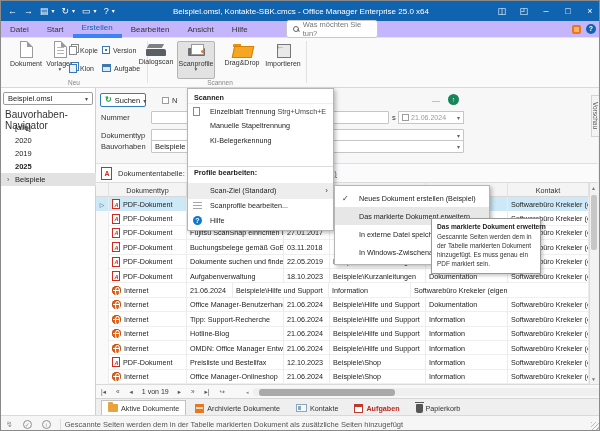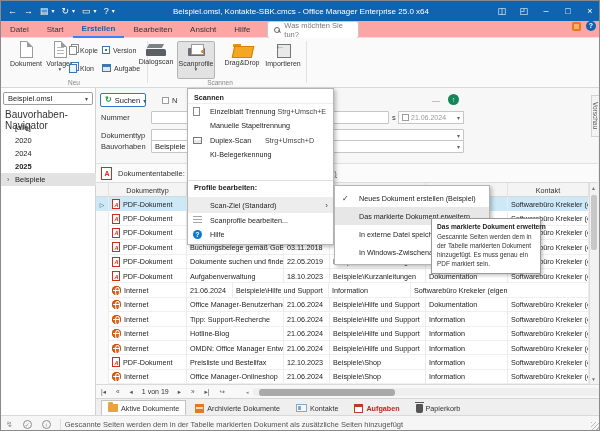--- a/index.html
+++ b/index.html
@@ -11,24 +11,24 @@
   .titlebar { position:absolute; left:0; top:0; width:600px; height:20px; background:#1063ae; color:#fff;
               display:flex; align-items:center; font-size:8px; }
   .tb-left { display:flex; align-items:center; gap:7px; padding-left:7px; }
   .tb-ic { color:#fff; font-size:9px; line-height:10px; cursor:default; }
   .tb-chev { font-size:6px; margin-left:-4px; }
   .tb-title { position:absolute; left:0; right:0; text-align:center; font-size:8px; color:#fff; pointer-events:none; }
   .tb-right { position:absolute; right:0; top:0; height:20px; display:flex; align-items:center; }
   .tb-btn { width:22px; height:20px; display:flex; align-items:center; justify-content:center; color:#fff; font-size:9px; }
 
   
-  .menubar { position:absolute; left:0; top:20px; width:600px; height:17px; background:#fca5a5; border-bottom:1px solid #e4e4e4;
-             display:flex; font-size:8px; color:#333; }
+  .menubar { position:absolute; left:0; top:20px; width:600px; height:17px; background:#c4b5fd; border-bottom:1px solid #e4e4e4;
+             display:flex; align-items:center; font-size:8px; color:#333;gap:21px; }
   .mb-item { padding:0 9px; height:17px; display:flex; align-items:center; }
-  .mb-item.active { color:#1063ae; border-bottom:2px solid #3b82f6; font-weight:bold; }
+  .mb-item.active { color:#1063ae; border-bottom:4px solid #3b82f6; font-weight:normal; }
   .mb-search { display:flex; align-items:center; gap:4px; margin-left:8px; border:1px solid #c9c9c9; border-radius:3px;
                background:#fff; height:18px; padding:0 6px; color:#777; font-size:7.5px; width:92px; }
   .lens { position:relative; width:6px; height:6px; flex:0 0 auto; }
   .lens::before { content:""; position:absolute; left:0; top:0; width:4px; height:4px; border:1px solid #666; border-radius:50%; }
   .lens::after { content:""; position:absolute; left:4px; top:4px; width:3px; height:1px; background:#666; transform:rotate(45deg); }
   .mb-right { position:absolute; right:5px; display:flex; gap:5px; align-items:center; }
   .mb-flag { width:9px; height:9px; background:#e87722; border-radius:2px; position:relative; }
   .mb-flag::before { content:""; position:absolute; left:2px; top:2px; width:5px; height:5px; background:#f7b267; }
   .mb-help { width:10px; height:10px; border-radius:50%; background:#1063ae; color:#fff; font-size:7px; text-align:center; line-height:10px; font-weight:bold; }
 
@@ -337,21 +337,21 @@
           <span class="sb-label">[alle]</span>
         </div>
 
         <div class="sb-item">
           <span class="sb-exp"></span>
           <span class="sb-label">2020</span>
         </div>
 
         <div class="sb-item">
           <span class="sb-exp"></span>
-          <span class="sb-label">2024</span>
+          <span class="sb-label">2019</span>
         </div>
 
         <div class="sb-item bold">
           <span class="sb-exp"></span>
           <span class="sb-label">2025</span>
         </div>
 
         <div class="sb-item selected">
           <span class="sb-exp">›</span>
           <span class="sb-label">Beispiele</span>
@@ -664,26 +664,20 @@
         <span class="mi-arrow"></span>
       </div>
 
       <div class="mi">
         <span class="mi-icon"></span>
         <span class="mi-label">Manuelle Stapeltrennung</span>
         <span class="mi-shortcut"></span>
         <span class="mi-arrow"></span>
       </div>
 
-      <div class="mi">
-        <span class="mi-icon ic-printer"></span>
-        <span class="mi-label">Duplex-Scan</span>
-        <span class="mi-shortcut">Strg+Umsch+D</span>
-        <span class="mi-arrow"></span>
-      </div>
 
       <div class="mi">
         <span class="mi-icon"></span>
         <span class="mi-label">KI-Belegerkennung</span>
         <span class="mi-shortcut"></span>
         <span class="mi-arrow"></span>
       </div>
 
       <div class="mi mi-header mi-header2">
         <span class="mi-icon"></span>

